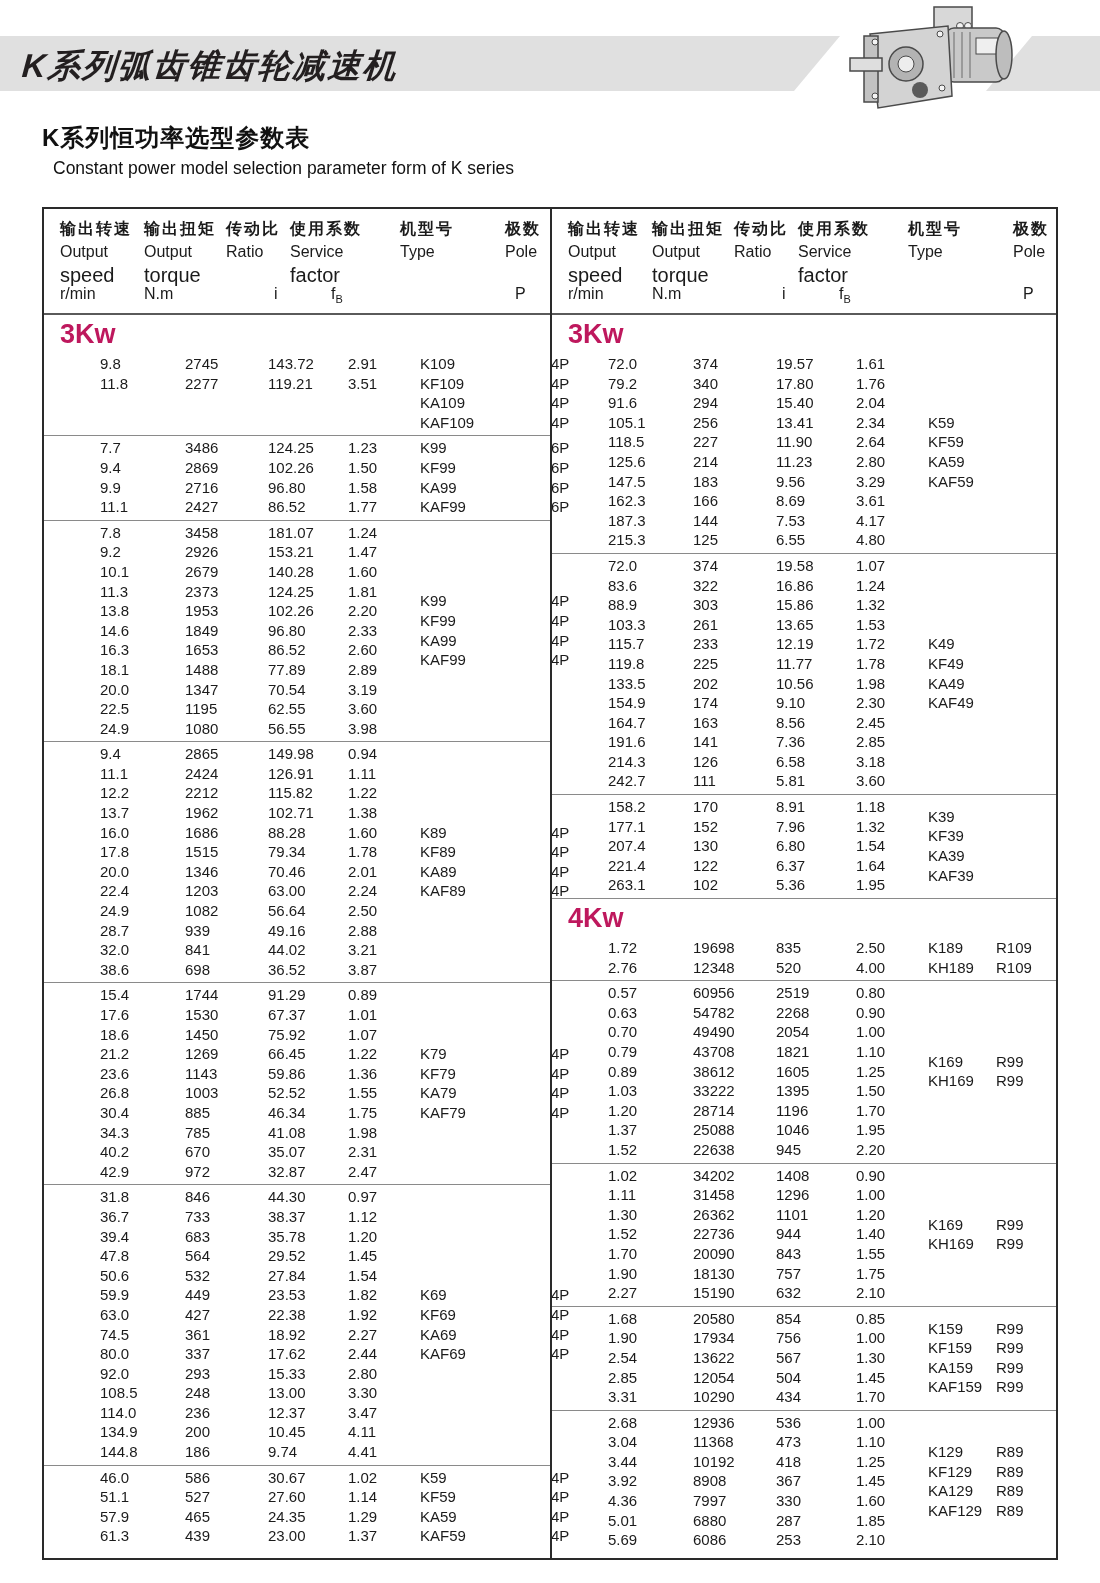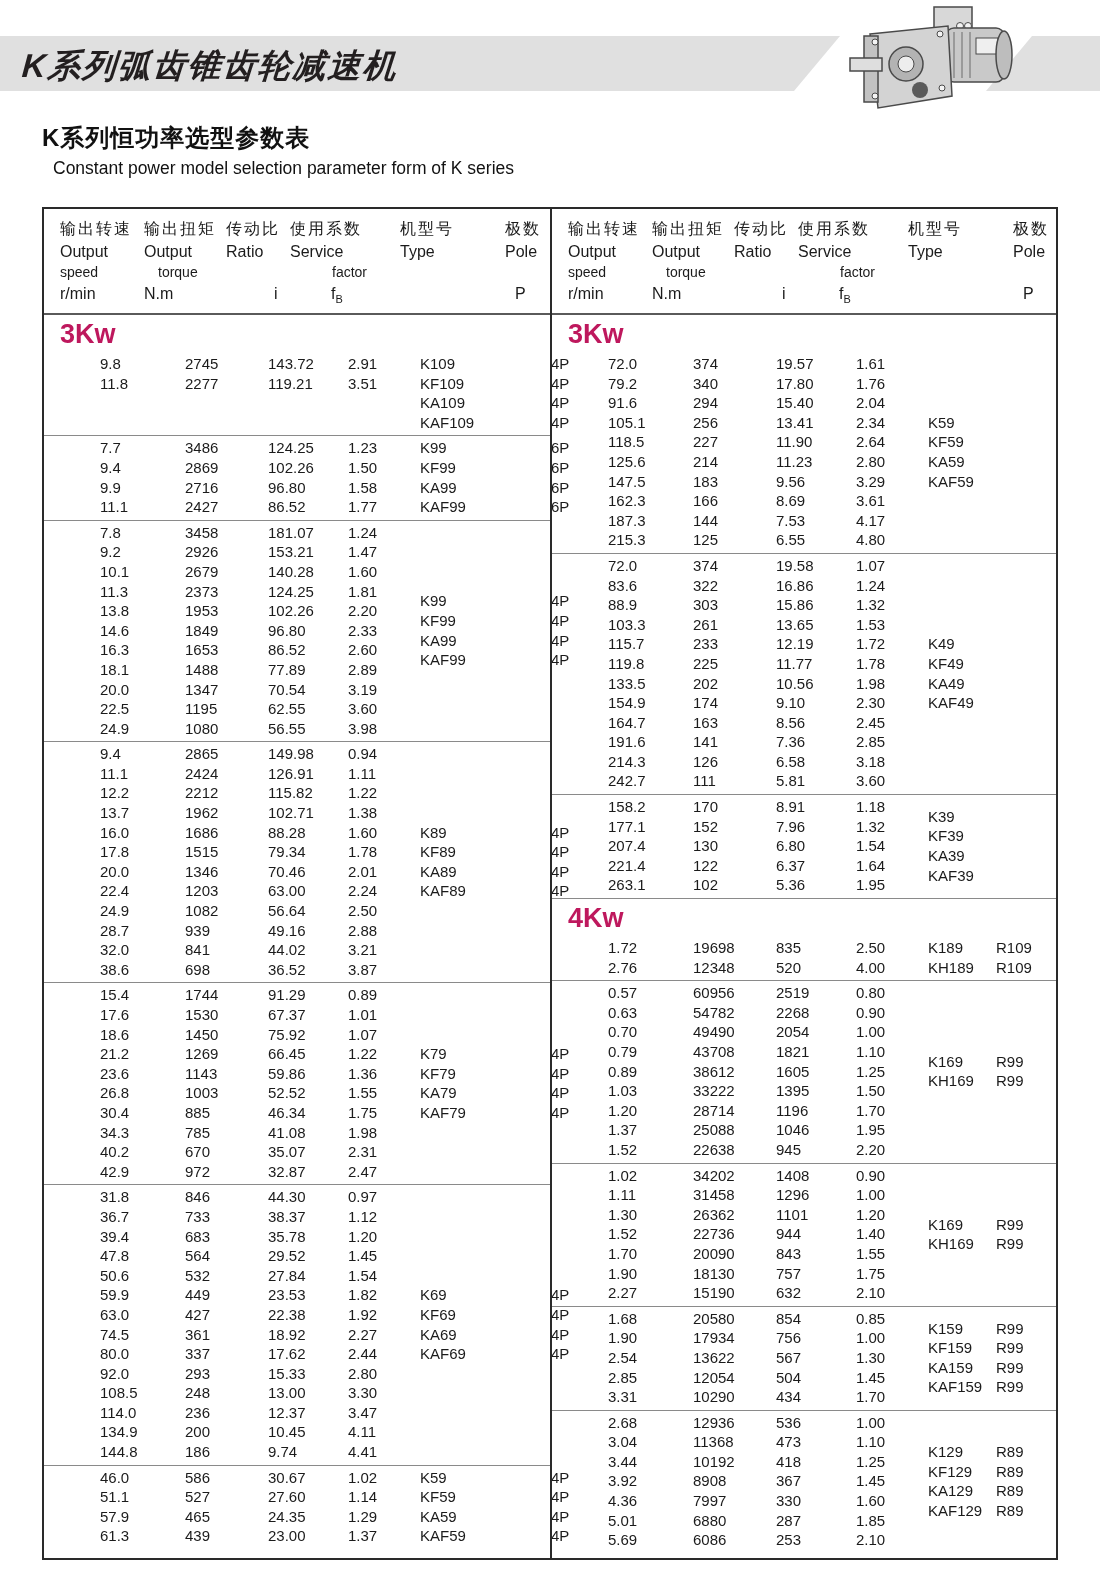--- a/index.html
+++ b/index.html
@@ -17,23 +17,23 @@
   .intro-en{position:absolute;left:53px;top:158px;font-size:17.5px;color:#111;}
 
   
   .ptable{position:absolute;left:42px;top:207px;width:1016px;height:1353px;
           border:2px solid #2a2a2a;box-sizing:border-box;display:flex;overflow:hidden;}
   .half{width:506px;box-sizing:border-box;flex:none;}
   .half.right{border-left:2px solid #2a2a2a;flex:1;}
 
   .half-header{border-bottom:2px solid #5a5a5a;padding-top:10px;padding-bottom:4px;}
   .hgrid{display:grid;grid-template-columns:84px 82px 64px 94px 112px auto;padding-left:16px;}
-  .hr0{height:24px;font-weight:normal;font-size:16px;letter-spacing:2px;}
+  .hr0{height:24px;font-weight:bold;font-size:16px;letter-spacing:2px;}
   .hr1{height:21px;font-size:16px;}
-  .hr2{height:21px;font-size:14px;gap:14px;}
+  .hr2{height:21px;font-size:20px;}
   .hr3{height:24px;font-size:16px;}
   .hcell{white-space:nowrap;}
   .hcol4{padding-left:16px;}
   .hcol5{padding-left:9px;}
   .hr3 .hcol2{padding-left:48px;}
   .hr3 .hcol3{text-align:center;}
   .hr3 .hcol5{padding-left:19px;}
   sub{font-size:11px;}
 
   .section-label{font-size:27px;font-weight:bold;padding:4px 0 2px 16px;line-height:31px;color:#be185d;}

